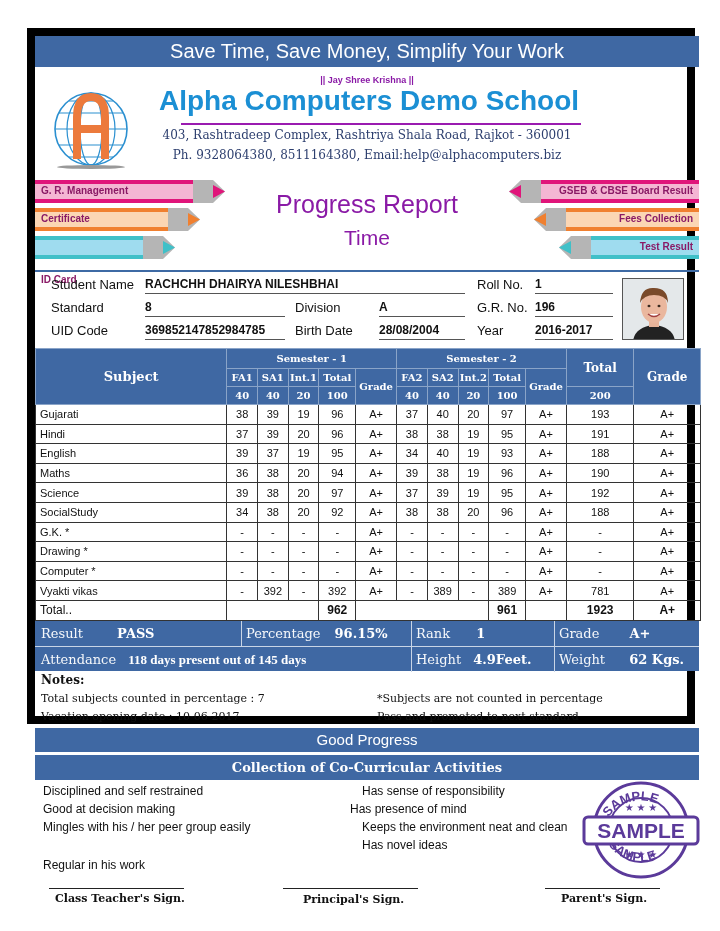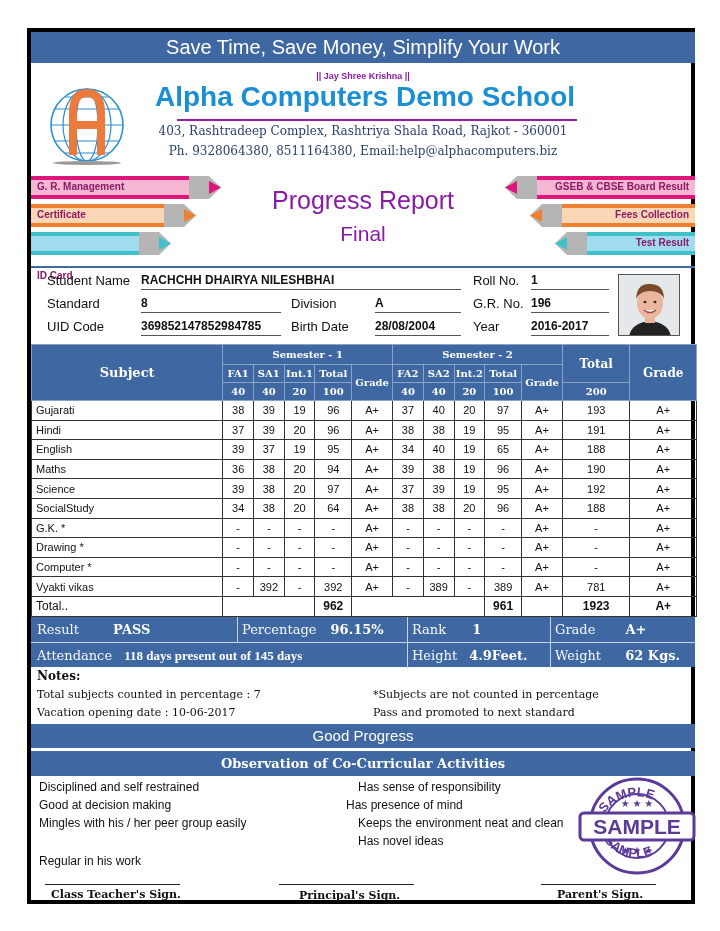--- a/index.html
+++ b/index.html
@@ -1,19 +1,19 @@
 <!DOCTYPE html>
 <html><head>
 <meta charset="utf-8">
 <style>
   * { box-sizing: border-box; margin: 0; padding: 0; }
   html, body { width: 720px; height: 931px; background: #ffffff; overflow: hidden; }
   body { position: relative; font-family: "Liberation Sans", sans-serif; color: #111; }
 
-  .page { position: absolute; left: 27px; top: 28px; width: 668px; height: 876px; border: 4px solid #000000; background: #fff; }
+  .page { position: absolute; left: 27px; top: 28px; width: 668px; height: 696px; border: 8px solid #000000; background: #fff; }
 
   .banner { position: absolute; left: 0; top: 0; width: 664px; height: 31px; background: #3f68a3; color: #fff; font-size: 20px; text-align: center; line-height: 31px; }
 
   .hdr { position: absolute; left: 0; top: 31px; width: 664px; height: 117px; }
   .logo { position: absolute; left: 12px; top: 18px; width: 88px; height: 86px; }
   .blessing { position: absolute; left: 0; width: 664px; top: 8px; text-align: center; font-size: 9px; font-weight: bold; color: #8a1aa6; }
   .school { position: absolute; left: 120px; top: 18px; width: 428px; text-align: center; font-size: 28px; font-weight: bold; color: #1b8fd4; }
   .purple-line { position: absolute; left: 146px; top: 56px; width: 400px; height: 2px; background: #9a1bb0; }
   .addr { position: absolute; left: 0; width: 664px; top: 61px; text-align: center; font-family: "DejaVu Serif", serif; font-size: 12px; color: #2c3e6e; }
   .phone { position: absolute; left: 0; width: 664px; top: 81px; text-align: center; font-family: "DejaVu Serif", serif; font-size: 12px; color: #2c3e6e; }
@@ -109,21 +109,21 @@
         <div class="stripe" style="bottom:0;background:#40c0c8;"></div>
       </div>
       <svg style="left:108px;" width="32" height="23" viewBox="0 0 32 23">
           <path d="M0 0 L20 0 L32 11.5 L20 23 L0 23 Z" fill="#b5b5b5"></path>
           <path d="M20 5 L32 11.5 L20 18 Z" fill="#40c0c8"></path>
         </svg>
       <span class="label" style="left:6px;color:#8a1a66;margin-top:33px;">ID Card</span>
     </div>
 
     <div class="title1">Progress Report</div>
-    <div class="title2">Final</div>
+    <div class="title2">Time</div>
 
     <div class="pencil" style="left:474px;top:6px;width:190px;">
       <svg style="left:0;" width="32" height="23" viewBox="0 0 32 23">
           <path d="M32 0 L12 0 L0 11.5 L12 23 L32 23 Z" fill="#b5b5b5"></path>
           <path d="M12 5 L0 11.5 L12 18 Z" fill="#e0157a"></path>
         </svg>
       <div class="body" style="left:32px;width:158px;background:#f4b6d3;">
         <div class="stripe" style="top:0;background:#e0157a;"></div>
         <div class="stripe" style="bottom:0;background:#e0157a;"></div>
       </div>
@@ -270,21 +270,21 @@
         <tr>
           <td class="subj">English</td>
           <td>39</td>
           <td>37</td>
           <td>19</td>
           <td>95</td>
           <td>A+</td>
           <td>34</td>
           <td>40</td>
           <td>19</td>
-          <td>65</td>
+          <td>93</td>
           <td>A+</td>
           <td>188</td>
           <td>A+</td>
         </tr>
         <tr>
           <td class="subj">Maths</td>
           <td>36</td>
           <td>38</td>
           <td>20</td>
           <td>94</td>
@@ -310,21 +310,21 @@
           <td>95</td>
           <td>A+</td>
           <td>192</td>
           <td>A+</td>
         </tr>
         <tr>
           <td class="subj">SocialStudy</td>
           <td>34</td>
           <td>38</td>
           <td>20</td>
-          <td>64</td>
+          <td>92</td>
           <td>A+</td>
           <td>38</td>
           <td>38</td>
           <td>20</td>
           <td>96</td>
           <td>A+</td>
           <td>188</td>
           <td>A+</td>
         </tr>
         <tr>
@@ -434,21 +434,21 @@
 
   <div class="notes">
     <div style="position:absolute;left:0;top:0;font-weight:bold;font-size:12px;">Notes:</div>
     <div style="position:absolute;left:0;top:19px;">Total subjects counted in percentage : 7</div>
     <div style="position:absolute;left:0;top:37px;">Vacation opening date : 10-06-2017</div>
     <div style="position:absolute;left:336px;top:19px;">*Subjects are not counted in percentage</div>
     <div style="position:absolute;left:336px;top:37px;">Pass and promoted to next standard</div>
   </div>
 
   <div class="good">Good Progress</div>
-  <div class="obs">Observation of Co-Curricular Activities</div>
+  <div class="obs">Collection of Co-Curricular Activities</div>
 
   <div class="act" style="left:8px;top:748px;">Disciplined and self restrained</div>
   <div class="act" style="left:8px;top:766px;">Good at decision making</div>
   <div class="act" style="left:8px;top:784px;">Mingles with his / her peer group easily</div>
   <div class="act" style="left:8px;top:822px;">Regular in his work</div>
   <div class="act" style="left:327px;top:748px;">Has sense of responsibility</div>
   <div class="act" style="left:315px;top:766px;">Has presence of mind</div>
   <div class="act" style="left:327px;top:784px;">Keeps the environment neat and clean</div>
   <div class="act" style="left:327px;top:802px;">Has novel ideas</div>
 

